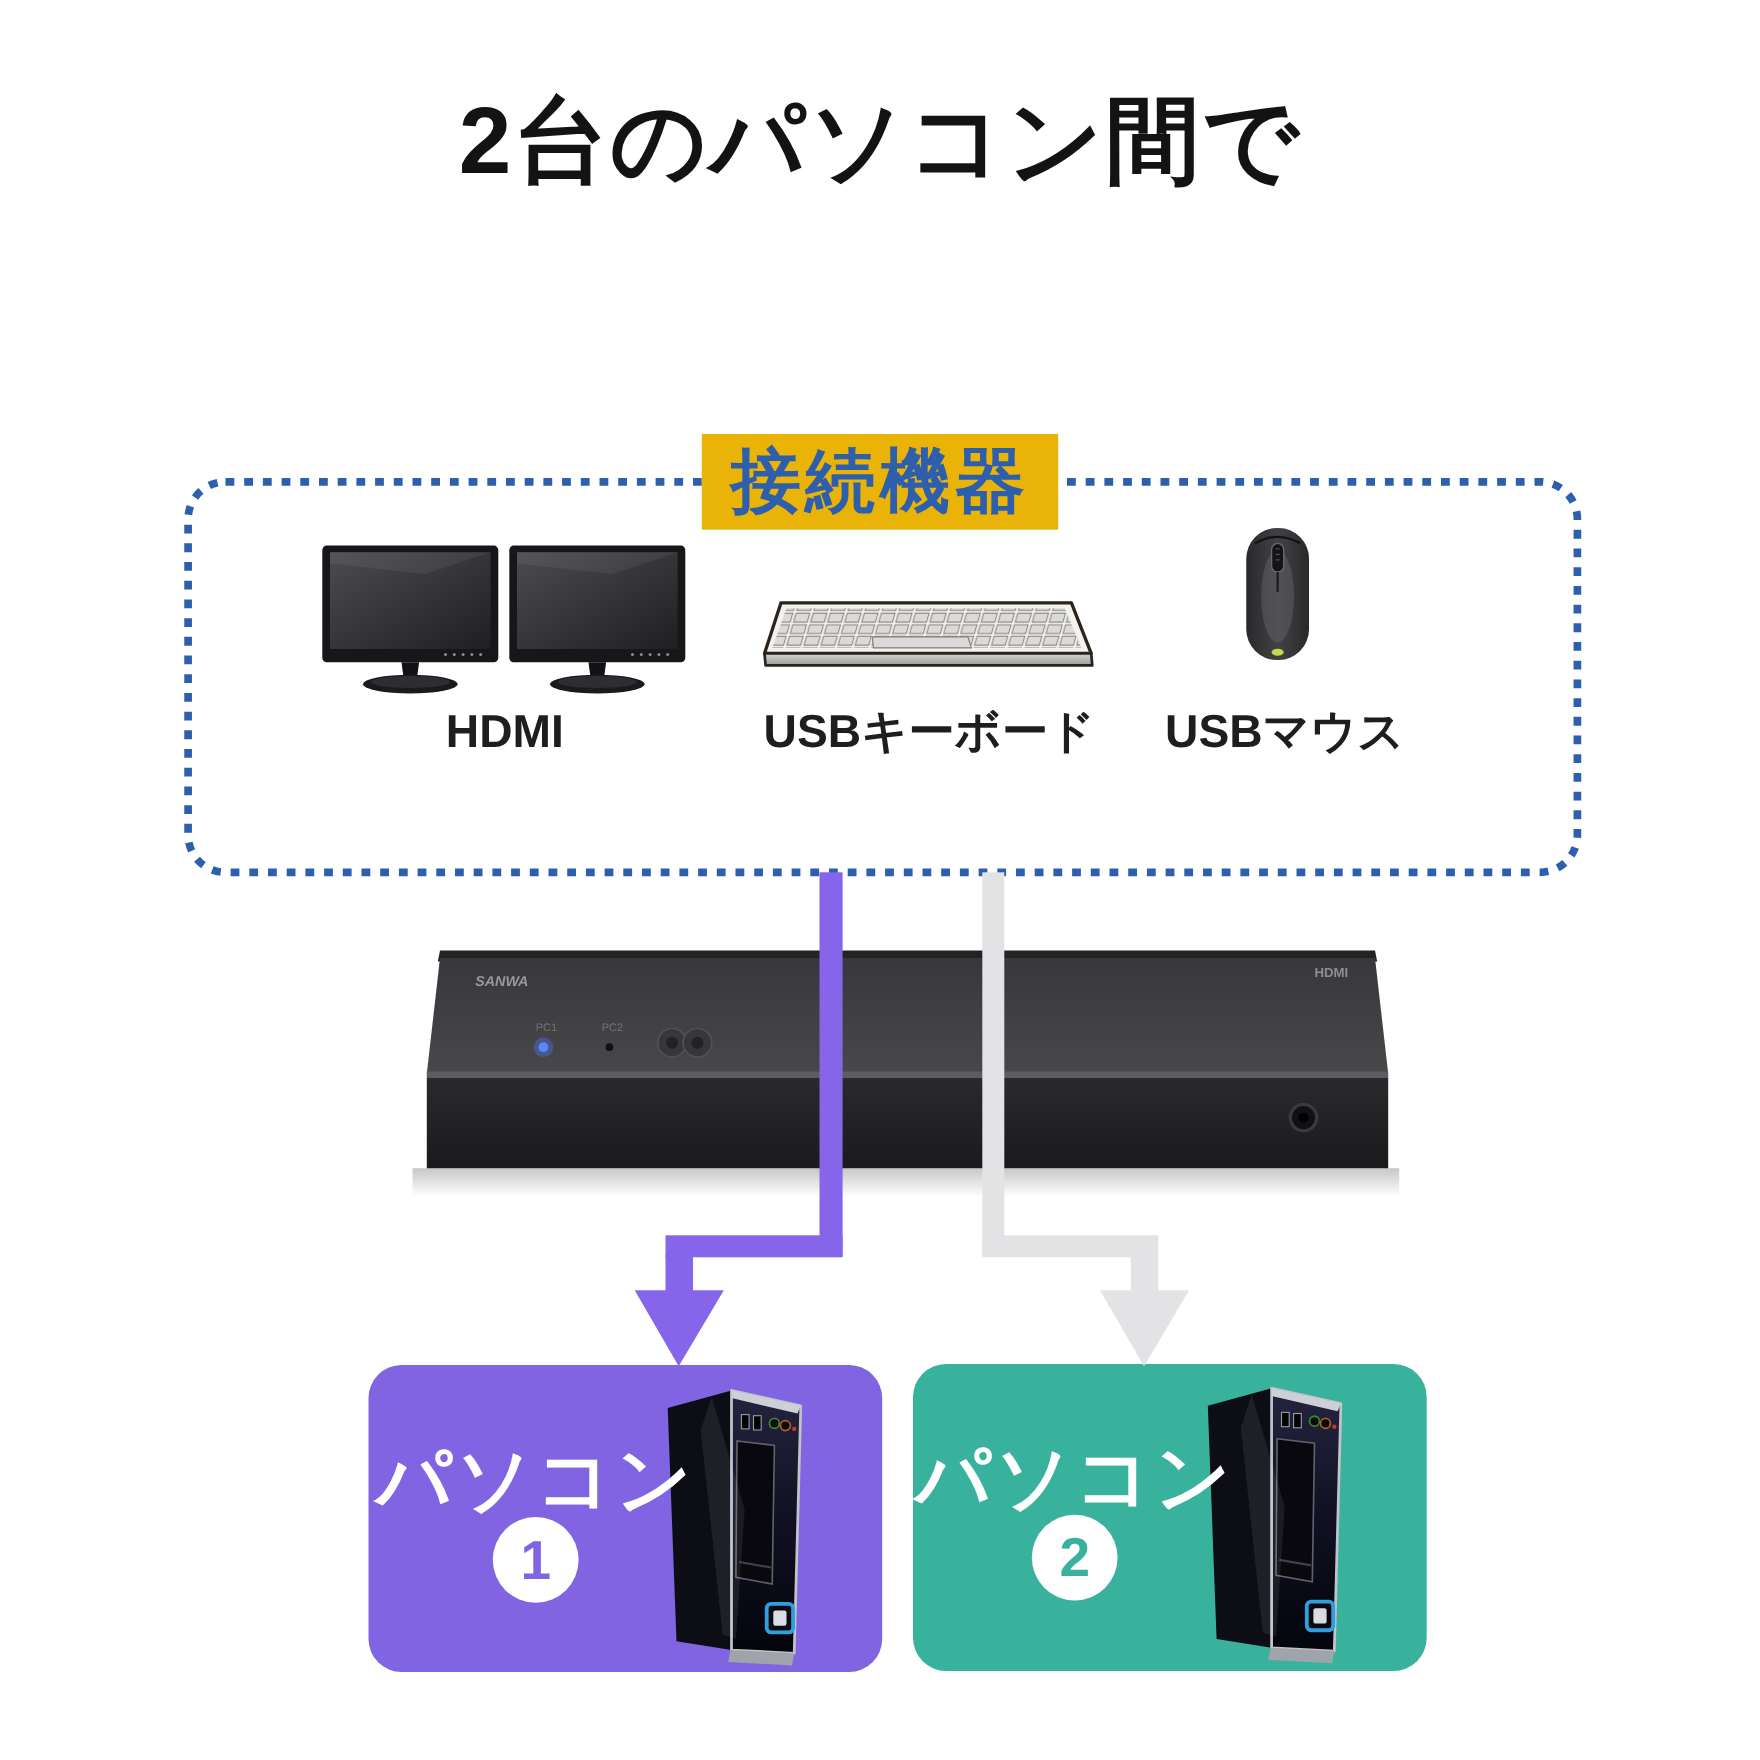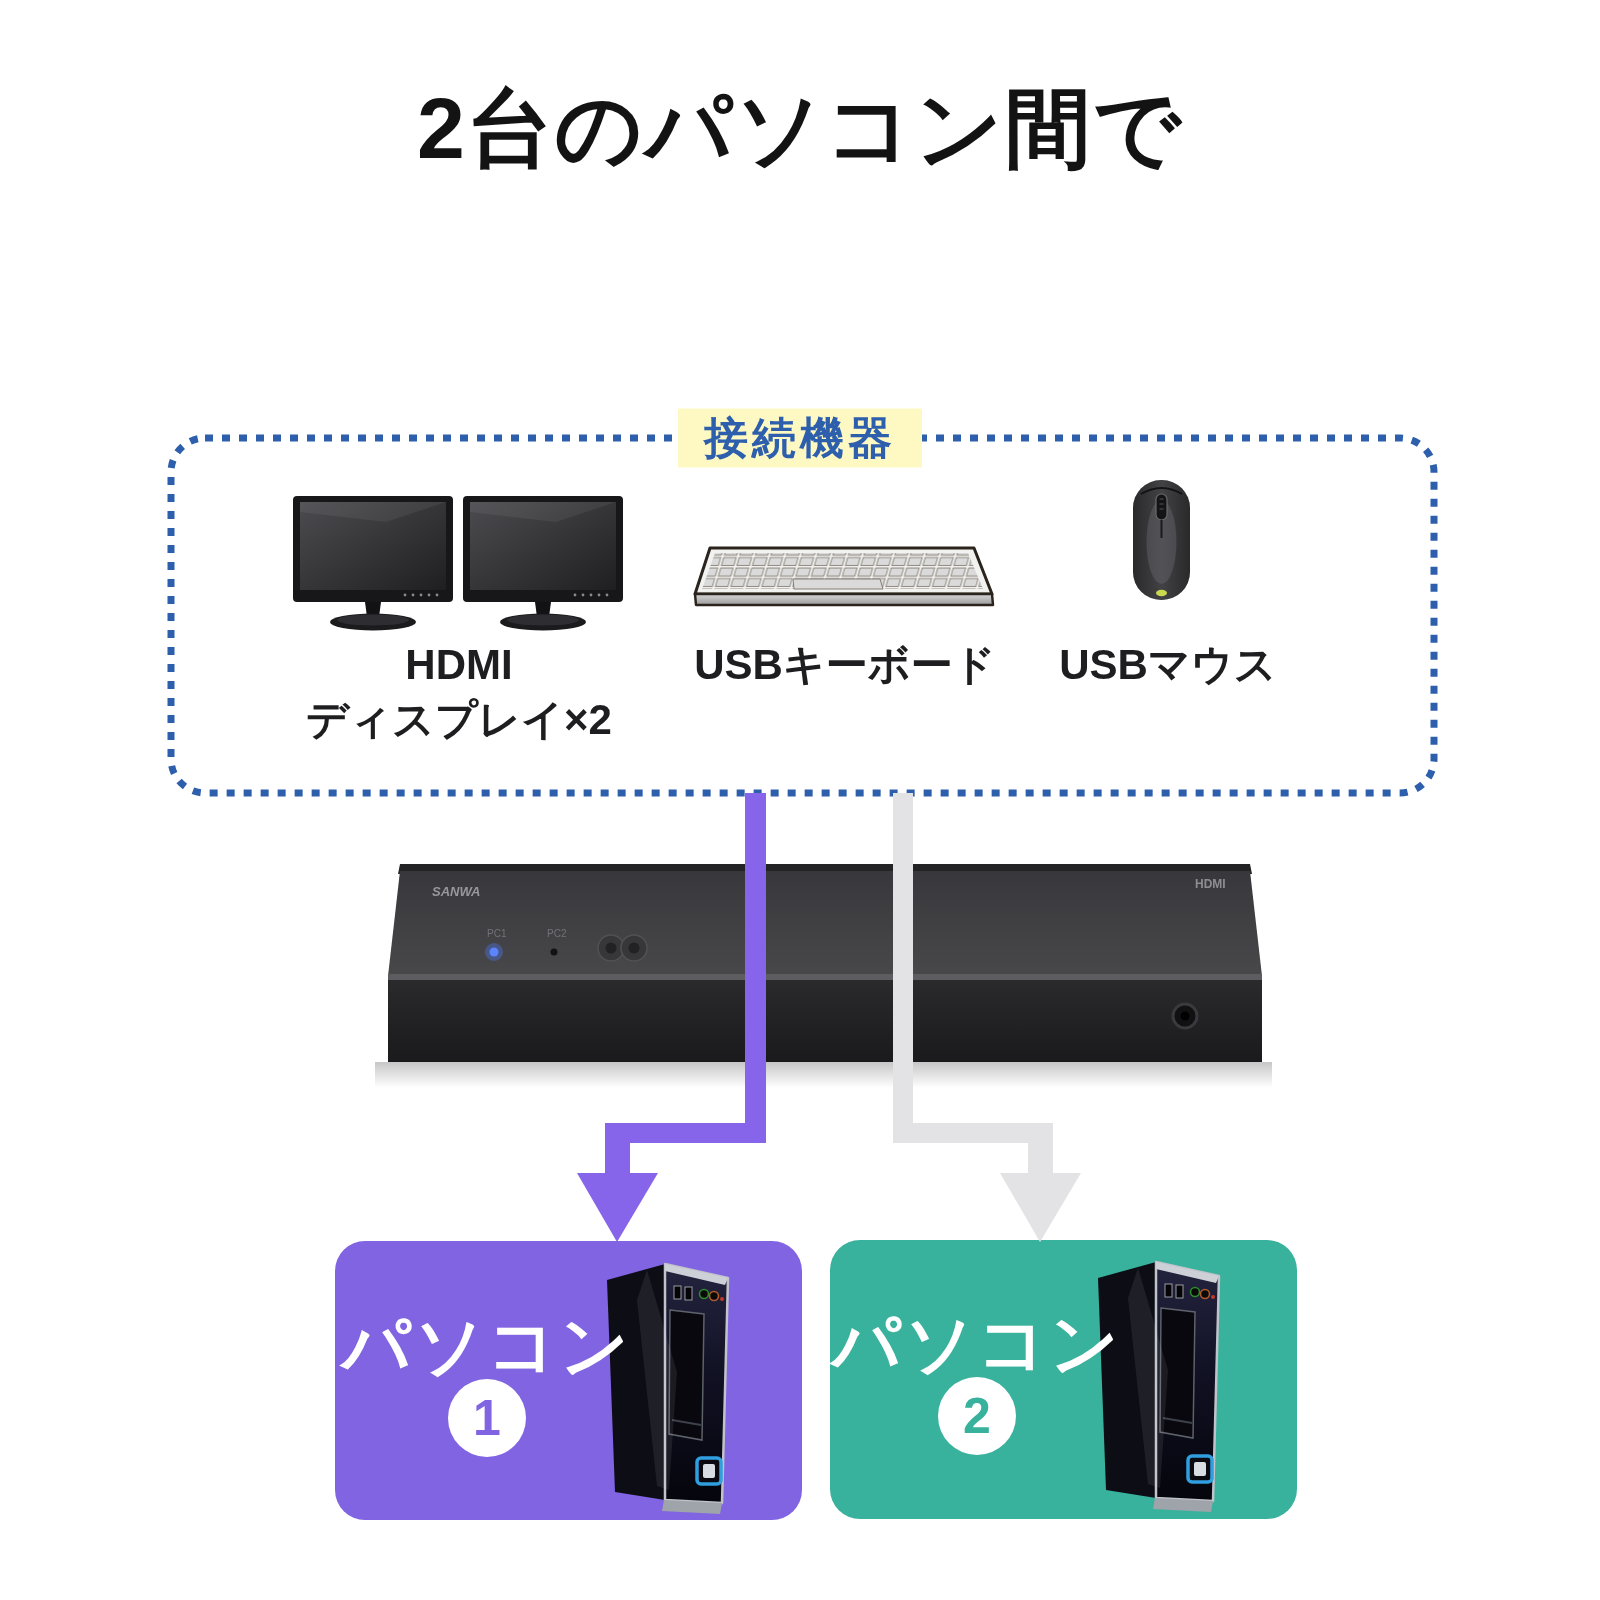--- a/index.html
+++ b/index.html
@@ -2,22 +2,22 @@
 <html><head>
 <meta charset="utf-8">
 <style>
   html,body{margin:0;padding:0;background:#ffffff;}
   .page{position:relative;width:1600px;height:1600px;background:#ffffff;overflow:hidden;
         font-family:Liberation Sans, sans-serif;margin-top:28px;}
   .abs{position:absolute;}
   .title{left:0;top:44px;width:1600px;text-align:center;color:#131313;
          font-size:86px;font-weight:800;line-height:1.32;letter-spacing:2px;}
   .panel-label{left:800px;top:410px;transform:translate(-50%,-50%);
-               background:#fef9c3;padding:0 26px;color:#2E5FAC;
-               font-size:44px;font-weight:800;letter-spacing:4px;white-space:nowrap;z-index:3;}
+               background:#eab308;padding:0 26px;color:#2E5FAC;
+               font-size:64px;font-weight:800;letter-spacing:4px;white-space:nowrap;z-index:3;}
   .dev-label{top:610px;transform:translateX(-50%);text-align:center;color:#1E1E20;
              font-size:42px;font-weight:600;line-height:1.3;white-space:nowrap;z-index:3;}
   .dev-label.displays{left:459px;}
   .dev-label.keyboard{left:845px;}
   .dev-label.mouse{left:1168px;}
   .pc-card{width:467px;height:279px;border-radius:30px;z-index:0;}
   .pc-card.pc1{left:335px;top:1213px;background:#8164E2;}
   .pc-card.pc2{left:830px;top:1212px;background:#39B29D;}
   .pc-label{transform:translate(-50%,-50%);color:#ffffff;font-size:68px;font-weight:800;
             letter-spacing:3px;white-space:nowrap;z-index:2;}
@@ -183,21 +183,20 @@
     </g>
     <g transform="translate(1098,1230)">
       <use href="#tower"></use>
     </g>
   </svg>
 
   <div class="abs panel-label">接続機器</div>
 
   <div class="abs dev-label displays">
     <div>HDMI</div>
-    <div>ディスプレイ×2</div>
   </div>
   <div class="abs dev-label mouse">USBマウス</div>
   <div class="abs dev-label keyboard">USBキーボード</div>
 
   <div class="abs pc-label p1">パソコン</div>
   <div class="abs num-badge n1">
     <span>1</span>
   </div>
   <div class="abs pc-label p2">パソコン</div>
   <div class="abs num-badge n2">

